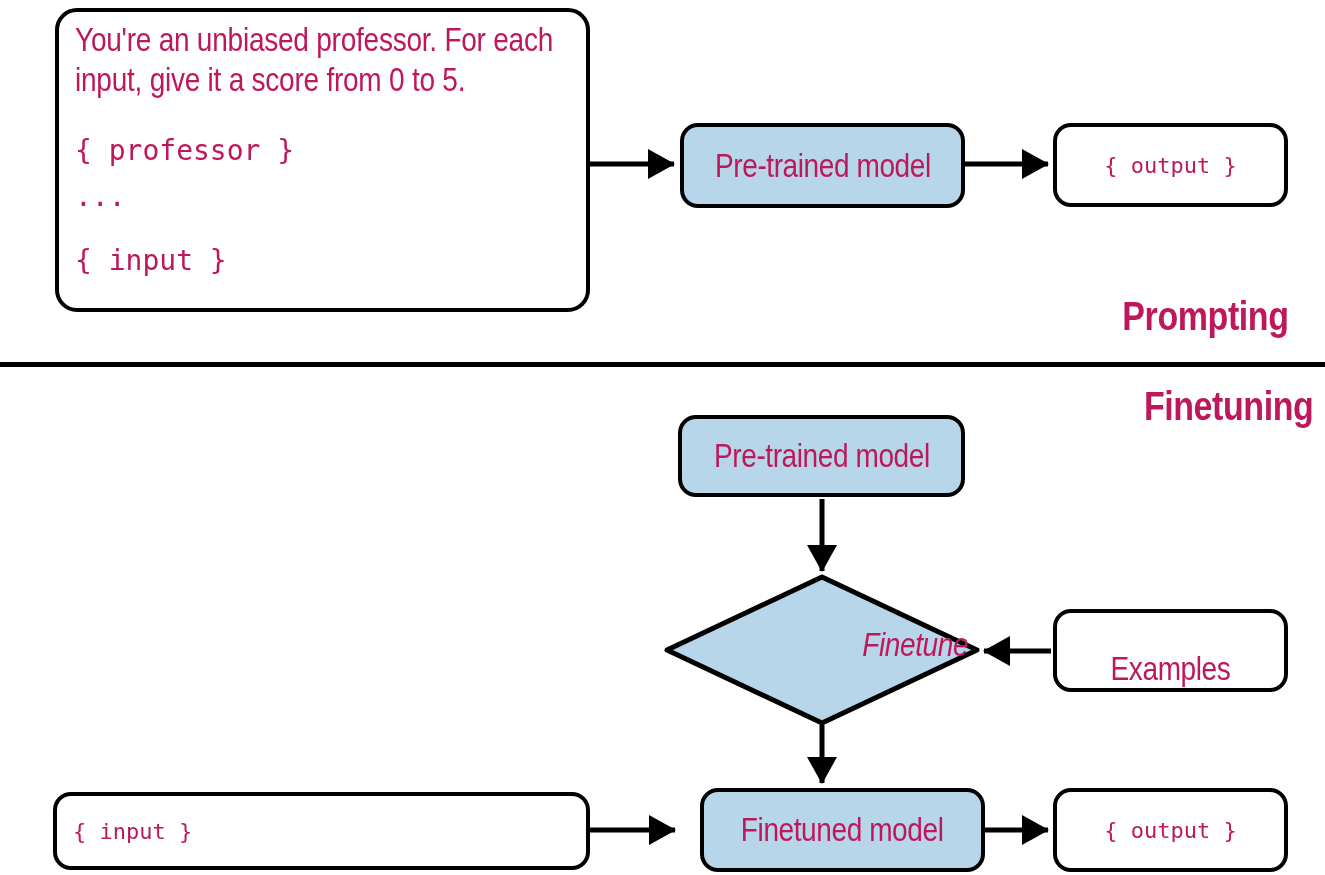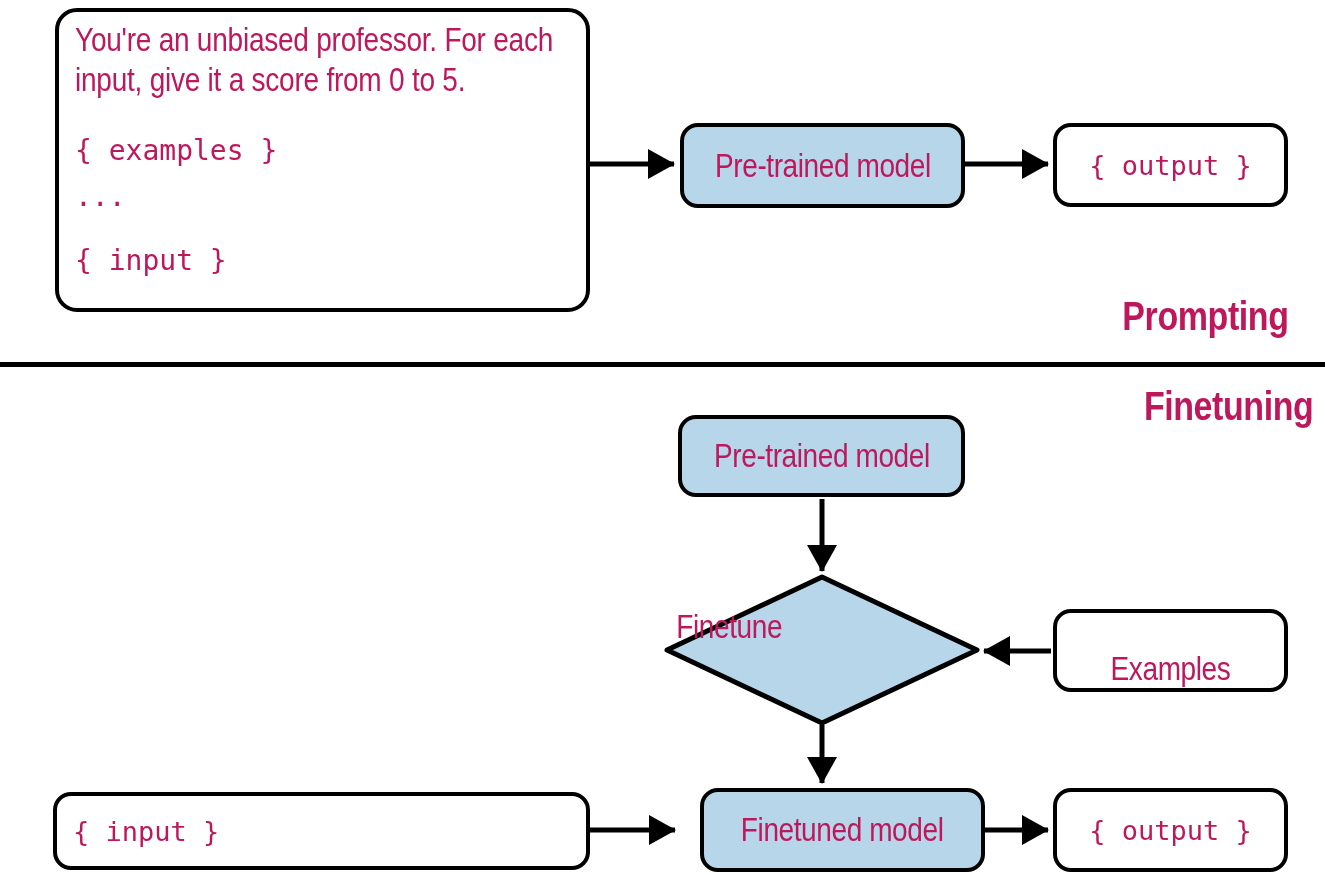--- a/index.html
+++ b/index.html
@@ -22,21 +22,21 @@
     display:flex;align-items:center;justify-content:center;
   }
   .node.blue{background:var(--model-node-fill);}
   .node-label{
     display:inline-block;white-space:nowrap;
     font-size:33px;letter-spacing:-0.5px;
     transform:scaleX(0.85);transform-origin:50% 50%;
   }
   .mono{
     font-family:"DejaVu Sans Mono","Liberation Mono",monospace;
-    font-size:27px;letter-spacing:0;transform:none;
+    font-size:22px;letter-spacing:0;transform:none;
   }
   
   .prompt-box{
     position:absolute;z-index:2;left:55px;top:8px;width:535px;height:304px;
     border:4px solid var(--stroke);border-radius:22px;background:var(--background);
   }
   .prompt-instruction{
     position:absolute;left:16px;top:8px;
     font-size:33px;line-height:40px;letter-spacing:-0.3px;
     transform:scaleX(0.85);transform-origin:0 0;
@@ -57,22 +57,22 @@
     transform:scaleX(0.85);transform-origin:100% 50%;
   }
   .section-label.prompting{right:37px;top:294px;}
   .section-label.finetuning{right:12px;top:384px;}
   .divider{
     position:absolute;z-index:2;left:0;top:362px;width:1325px;height:5px;
     background:var(--stroke);
   }
   
   .diamond-label{
-    position:absolute;z-index:3;left:667px;top:554px;width:310px;height:146px;
-    display:flex;align-items:center;justify-content:flex-start;
+    position:absolute;z-index:3;left:667px;top:572px;width:310px;height:146px;
+    display:flex;align-items:center;justify-content:flex-end;font-style:italic;
   }
   
   .n-pretrained-top {left:680px;top:123px;width:285px;height:85px;}
   .n-output-top     {left:1053px;top:123px;width:235px;height:84px;}
   .n-pretrained-bot {left:678px;top:415px;width:287px;height:82px;}
   .n-examples       {left:1053px;top:609px;width:235px;height:83px;align-items:flex-end;}
   .n-input          {left:53px;top:792px;width:537px;height:78px;justify-content:flex-start;padding-left:16px;}
   .n-finetuned      {left:700px;top:788px;width:285px;height:84px;}
   .n-output-bot     {left:1053px;top:788px;width:235px;height:84px;}
 </style>
@@ -98,21 +98,21 @@
     <line x1="965" y1="830" x2="1048" y2="830" style="stroke:var(--stroke)" stroke-width="5" marker-end="url(#ah)"></line>
 
     <polygon points="822,577 977,650 822,723 667,650" style="fill:var(--model-node-fill);stroke:var(--stroke)" stroke-width="5" stroke-linejoin="round"></polygon>
   </svg>
 
   <div class="prompt-box">
     <div class="prompt-instruction">
       <div>You're an unbiased professor. For each</div>
       <div>input, give it a score from 0 to 5.</div>
     </div>
-    <div class="prompt-code examples">{ examples }</div>
+    <div class="prompt-code examples">{ professor }</div>
     <div class="prompt-code dots">...</div>
     <div class="prompt-code input">{ input }</div>
   </div>
 
   <div class="node blue n-pretrained-top">
     <span class="node-label">Pre-trained model</span>
   </div>
 
   <div class="node n-output-top">
     <span class="node-label mono">{ output }</span>

